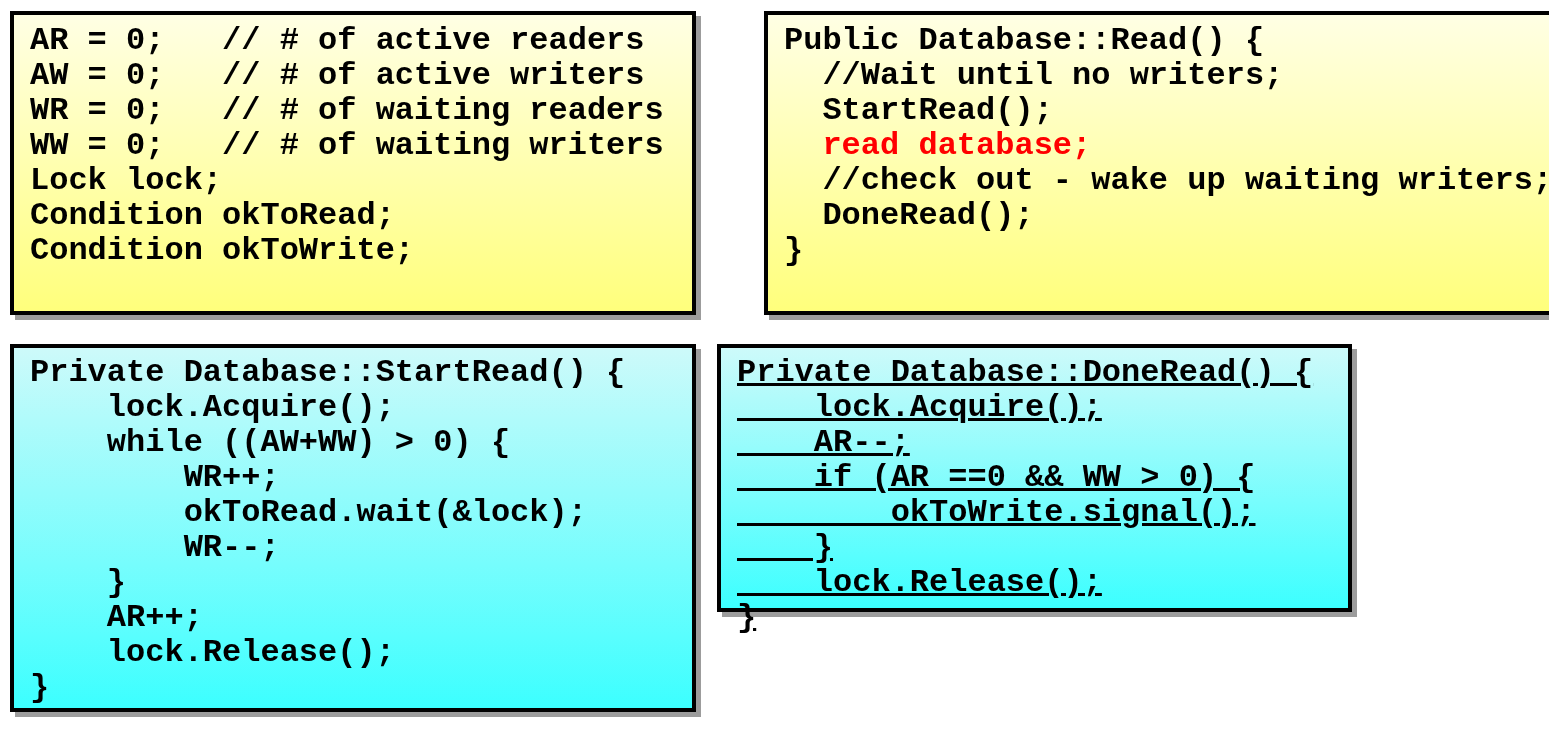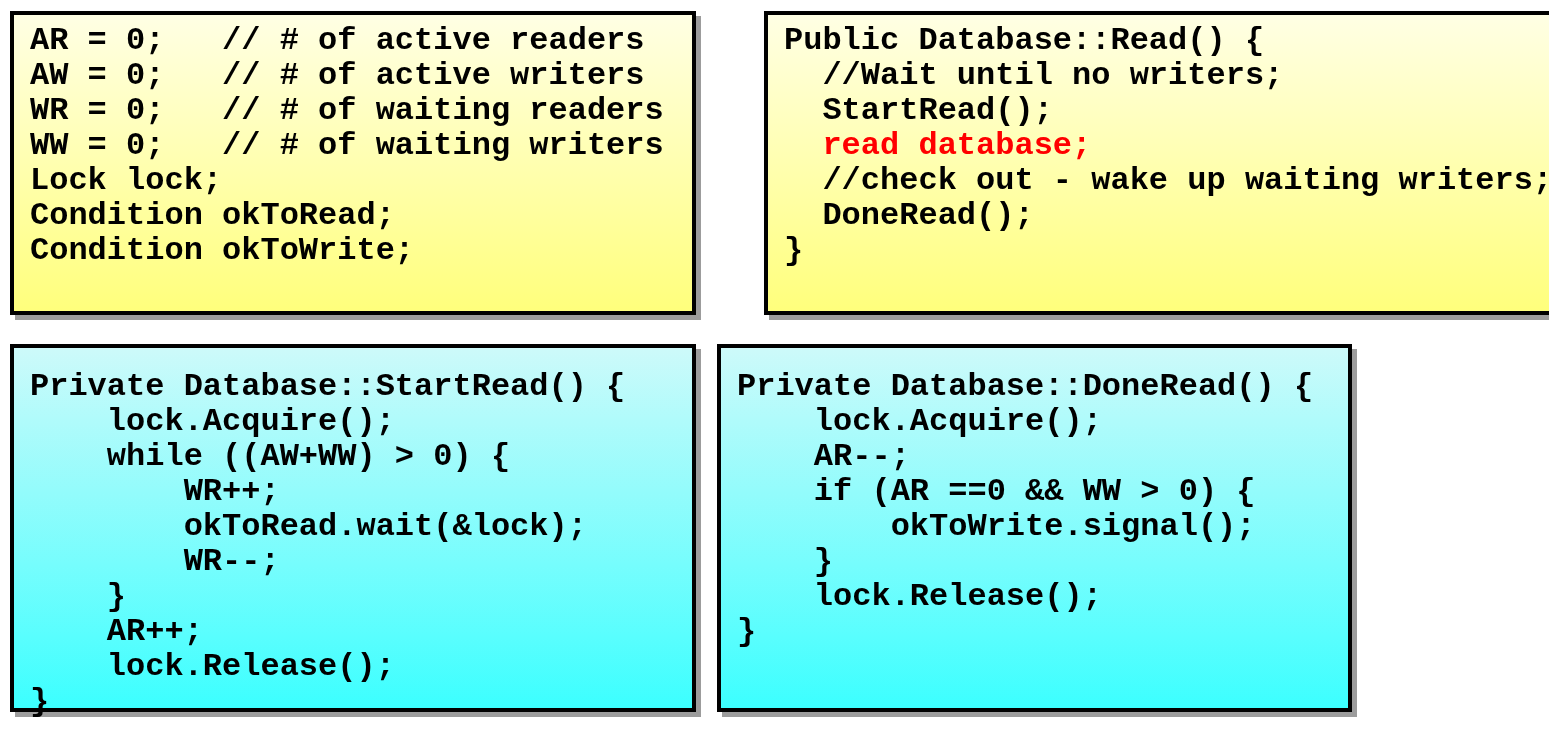--- a/index.html
+++ b/index.html
@@ -32,26 +32,26 @@
     margin: 0;
     padding: 8px 0 0 16px;
     font-family: "Liberation Mono", "DejaVu Sans Mono", monospace;
     font-weight: bold;
     font-size: 32px;
     line-height: 35px;
     color: #000000;
     white-space: pre;
   }
   .code-box.cyan .code {
-    padding-top: 21px;
+    padding-top: 7px;
   }
   #box-declarations { left: 10px;  top: 11px;  width: 686px; height: 304px; }
   #box-read         { left: 717px; top: 11px;  width: 812px; height: 304px; margin-left: 47px; }
   #box-startread    { left: 10px;  top: 344px; width: 686px; height: 368px; }
-  #box-doneread     { left: 717px; top: 344px; width: 635px; height: 368px; }
+  #box-doneread     { left: 717px; top: 344px; width: 635px; height: 268px; text-decoration: underline; }
 </style>
 </head>
 <body>
 
 <div class="canvas">
 
   <div id="box-declarations" class="code-box yellow">
     <pre class="code"><div style="color: rgb(0, 0, 0);">AR = 0;   // # of active readers</div><div style="color: rgb(0, 0, 0);">AW = 0;   // # of active writers</div><div style="color: rgb(0, 0, 0);">WR = 0;   // # of waiting readers</div><div style="color: rgb(0, 0, 0);">WW = 0;   // # of waiting writers</div><div style="color: rgb(0, 0, 0);">Lock lock;</div><div style="color: rgb(0, 0, 0);">Condition okToRead;</div><div style="color: rgb(0, 0, 0);">Condition okToWrite;</div></pre>
   </div>
 

